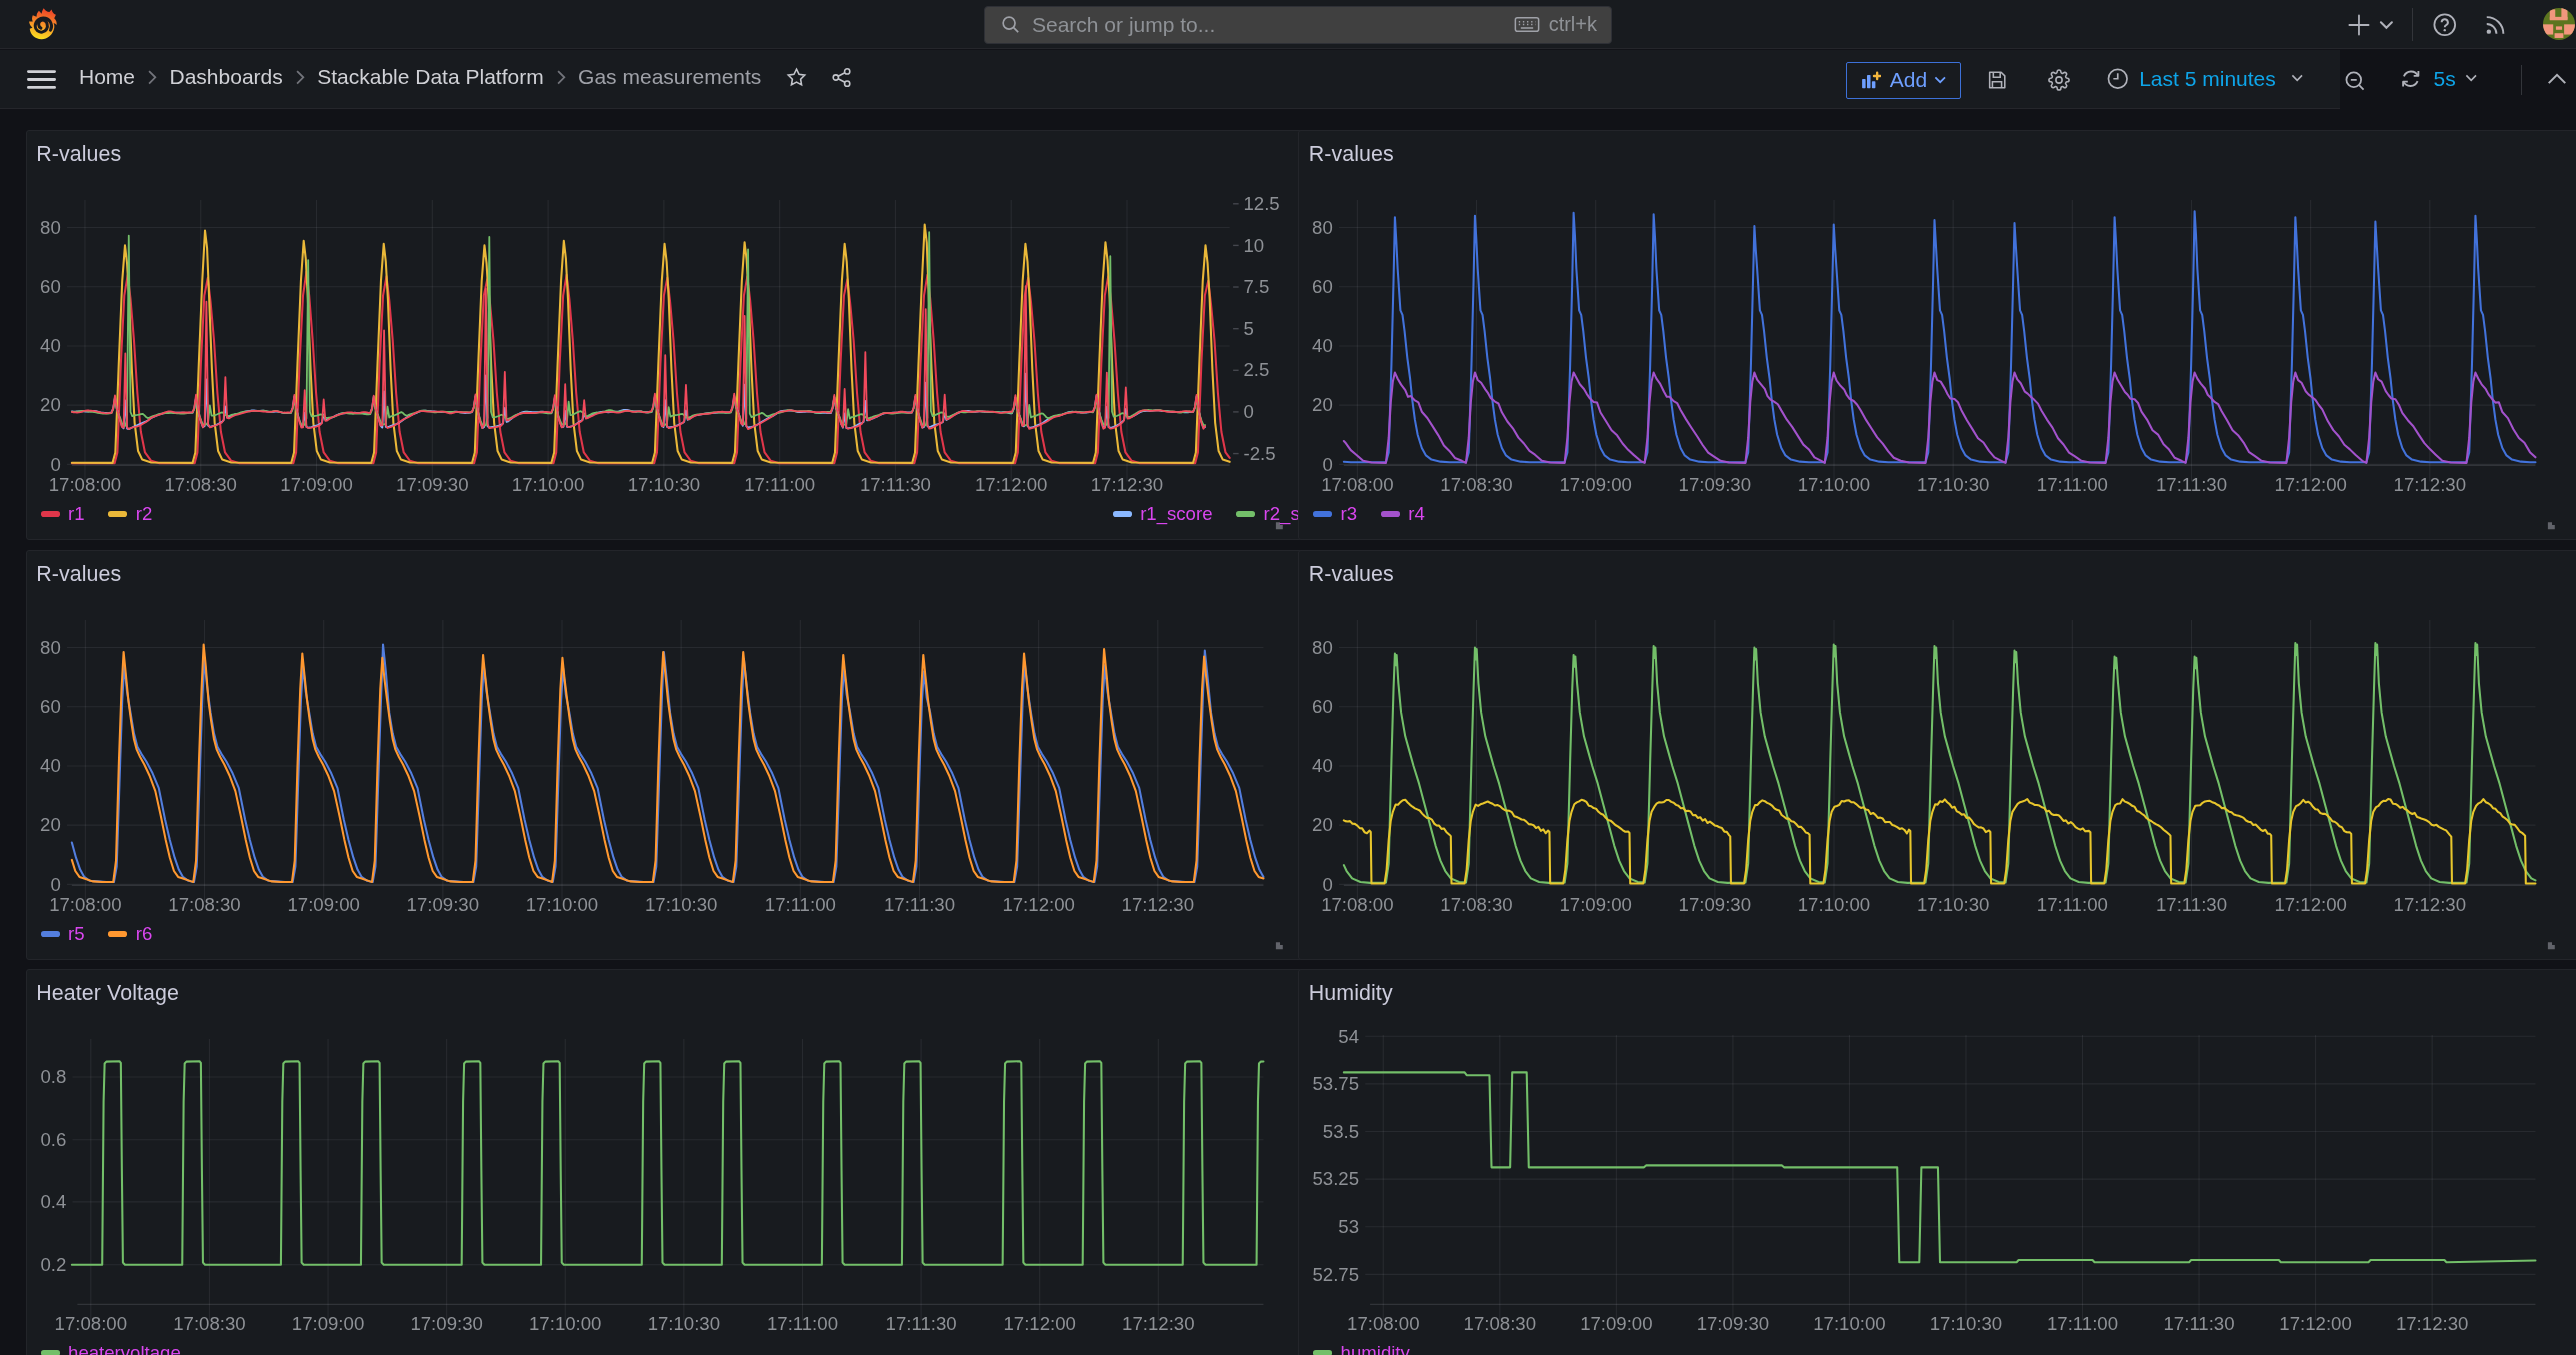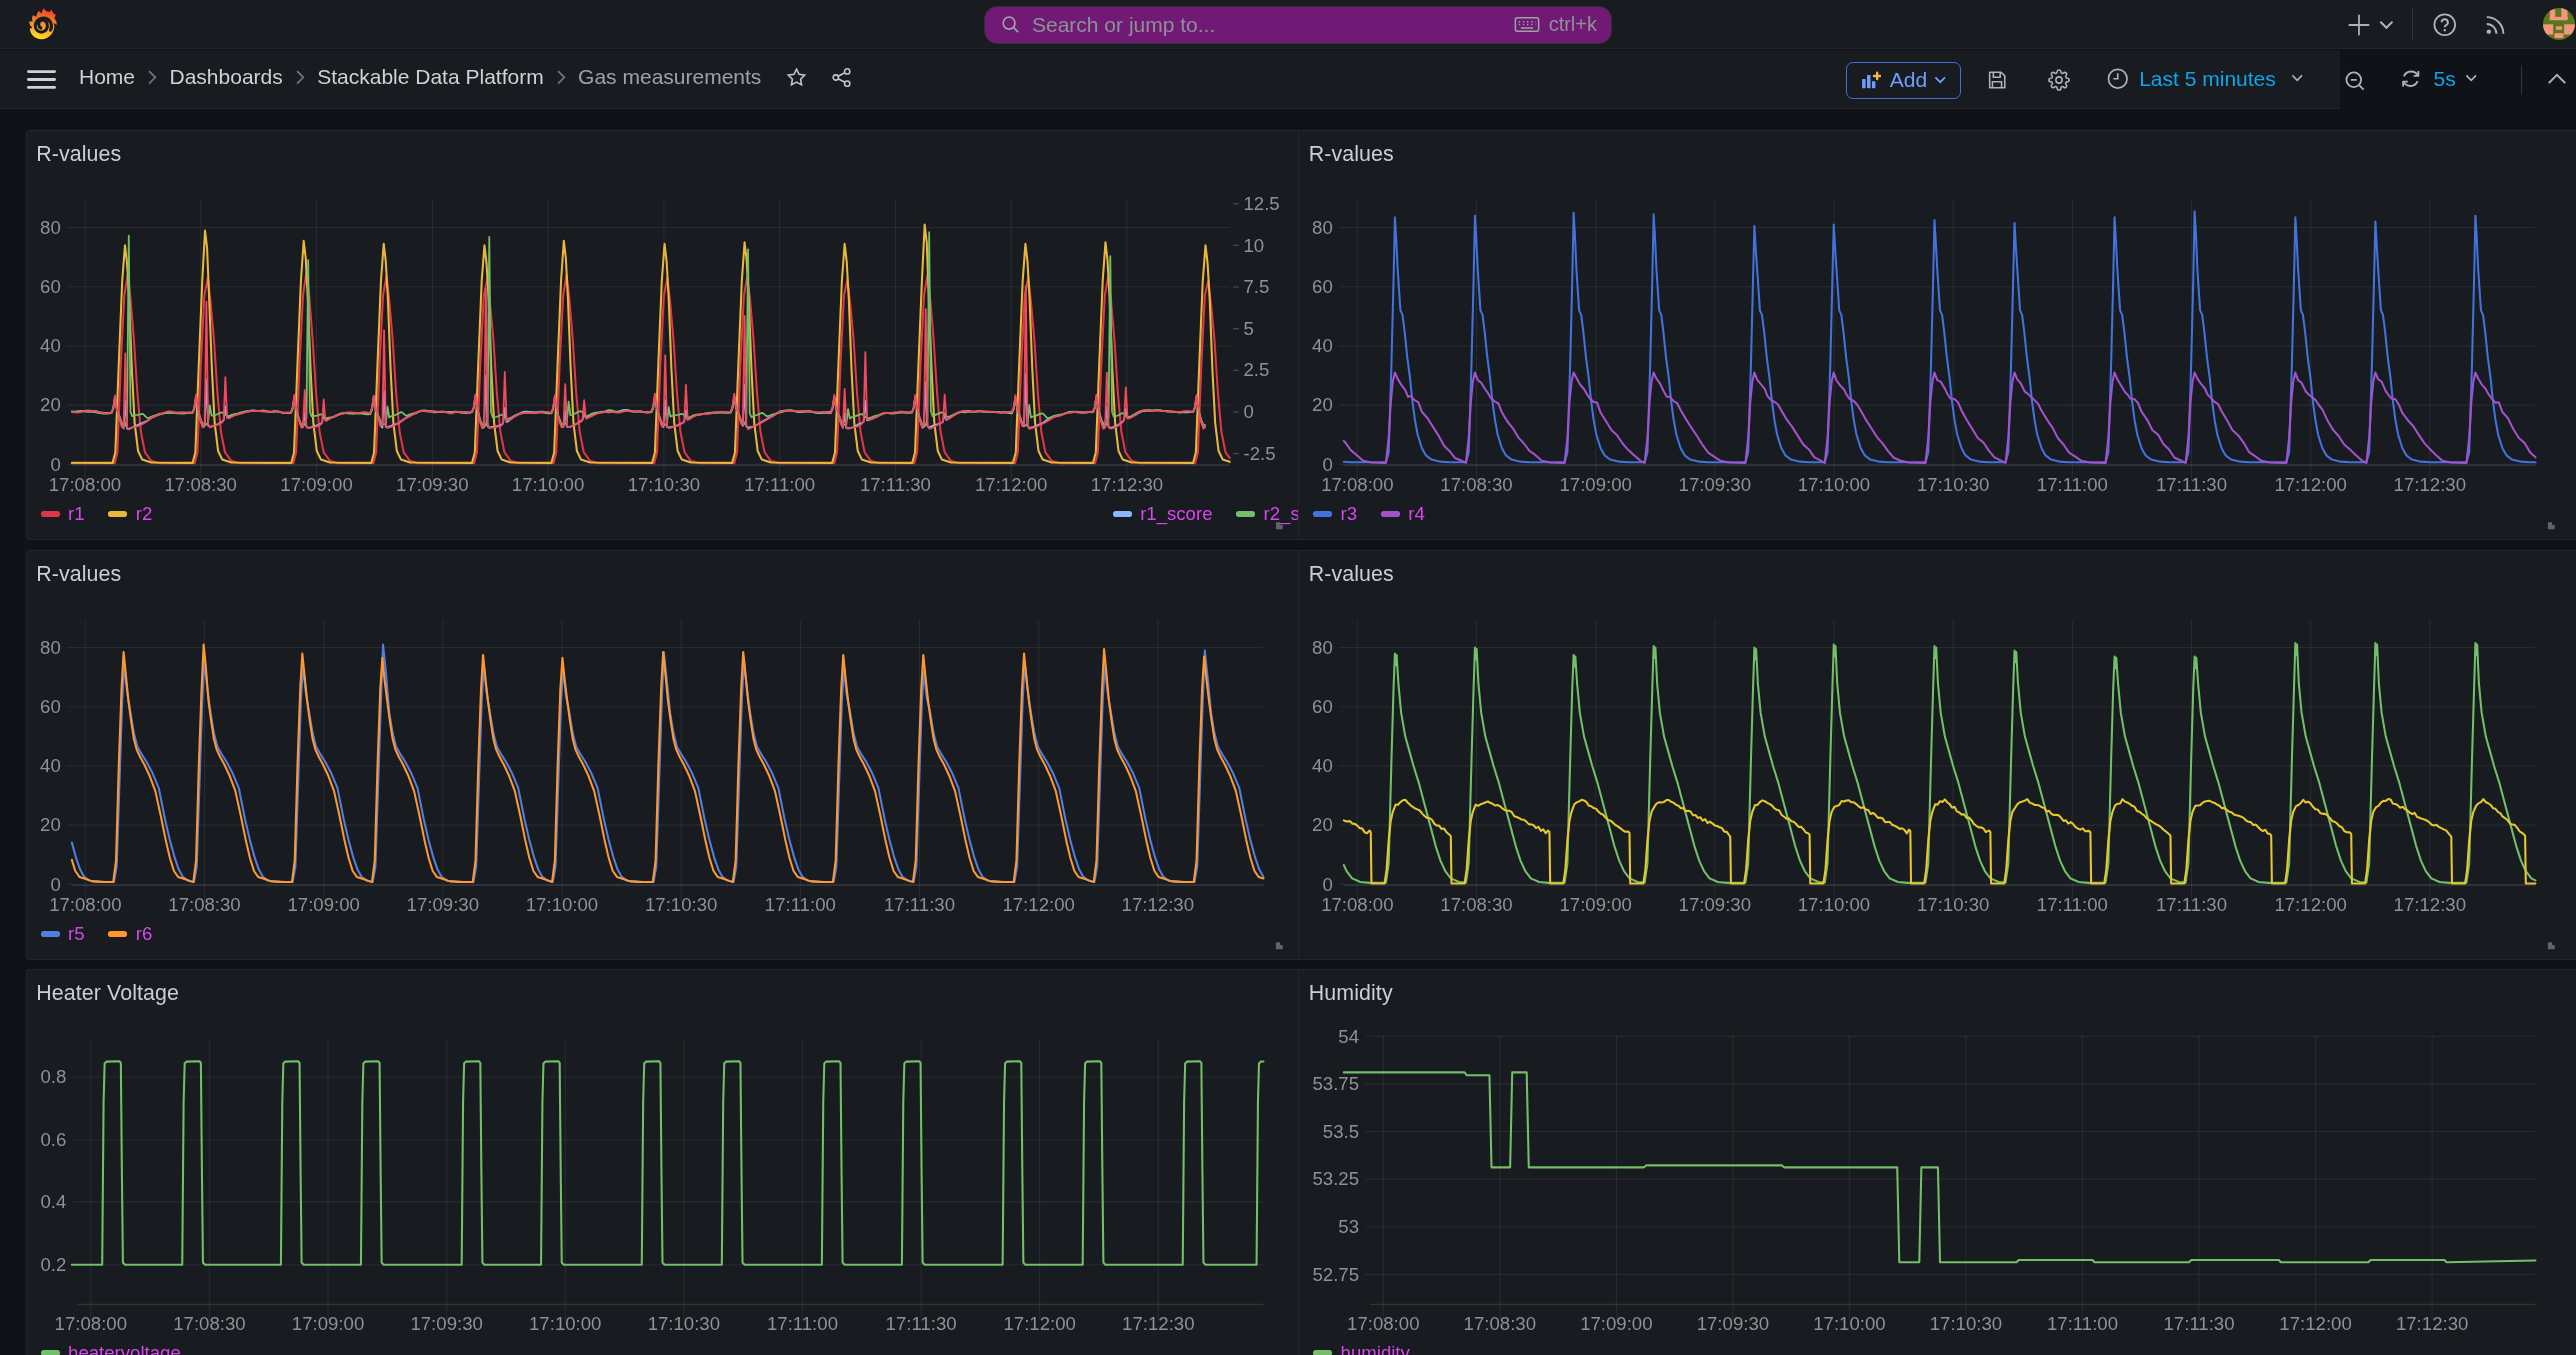--- a/index.html
+++ b/index.html
@@ -11,22 +11,22 @@
 .tick{font-family:"Liberation Sans",sans-serif;font-size:27px;fill:#8e9196}
 .legend{position:absolute;left:14px;right:28px;top:372px;display:flex;align-items:center;font-size:18.6px;color:#d946ef}
 .li{display:flex;align-items:center;margin-right:23.5px;white-space:nowrap}
 .li i{display:inline-block;width:19.3px;height:5.5px;border-radius:2.8px;margin-right:8.3px}
 .lgrow{flex:1}
 #topbar{position:absolute;left:0;top:0;width:2576px;height:49px;background:#181b1f;border-bottom:0.7px solid #25262b}
 #navbar{position:absolute;left:0;top:50px;width:2340px;height:59px;background:#181b1f;border-bottom:0.7px solid #25262b}
 .crumb{font-size:21px;color:#d0d1d6}
 .crumb.dim{color:#9fa1a8}
 .sep{margin:0 12.4px}
-#searchbox{position:absolute;left:984px;top:5.5px;width:628px;height:38px;background:#701a75;
- border:0.7px solid #2e3036;border-radius:13px;display:flex;align-items:center;color:#8e9196;font-size:21px}
+#searchbox{position:absolute;left:984px;top:5.5px;width:628px;height:38px;background:#404040;
+ border:0.7px solid #2e3036;border-radius:4px;display:flex;align-items:center;color:#8e9196;font-size:21px}
 .ctlgray{color:#0ea5e9;font-size:21px}
 </style></head>
 <body>
 <div id="topbar">
 
   <svg style="position:absolute;left:28px;top:7px" width="30" height="34" viewBox="0 0 44 50">
     <defs>
         <linearGradient id="glg" x1="0" y1="1" x2="0.2" y2="0">
       <stop offset="0" stop-color="#fcee1f"></stop>
           <stop offset="0.5" stop-color="#f79a28"></stop>
@@ -108,21 +108,21 @@
       <path d="M12 2.5 l2.9 5.9 6.5 0.9 -4.7 4.6 1.1 6.5 -5.8 -3.1 -5.8 3.1 1.1 -6.5 -4.7 -4.6 6.5 -0.9 Z"></path>
     </svg>
     <svg style="margin-left:23.5px" width="21" height="21" viewBox="0 0 24 24" fill="none" stroke="#c3c5cb" stroke-width="1.8">
       <circle cx="18.5" cy="5" r="3"></circle>
         <circle cx="5.5" cy="12" r="3"></circle>
         <circle cx="18.5" cy="19" r="3"></circle>
       <path d="M8.2 10.5 L15.8 6.5 M8.2 13.5 L15.8 17.5"></path>
     </svg>
   </div>
 
-  <div style="position:absolute;left:1846px;top:11.7px;width:115px;height:37px;border:1px solid #3d71d9;border-radius:7px;display:flex;align-items:center;justify-content:center">
+  <div style="position:absolute;left:1846px;top:11.7px;width:115px;height:37px;border:1px solid #3d71d9;border-radius:2px;display:flex;align-items:center;justify-content:center">
     <svg width="21" height="21" viewBox="0 0 30 30">
       <rect x="3" y="13" width="5" height="13" rx="1" fill="#6e9fff"></rect>
       <rect x="10" y="7" width="5" height="19" rx="1" fill="#6e9fff"></rect>
       <rect x="17" y="16" width="5" height="10" rx="1" fill="#6e9fff"></rect>
       <path d="M24.5 4 v9 M20 8.5 h9" stroke="#f5b73d" stroke-width="3.4" stroke-linecap="round"></path>
     </svg>
     <span style="color:#6e9fff;font-size:21px;margin:0 7px 0 8.3px">Add</span>
     <svg width="12.4" height="8.3" viewBox="0 0 18 12" fill="none" stroke="#6e9fff" stroke-width="2.6">
         <path d="M2 2 l7 7 l7 -7"></path>
       </svg>

